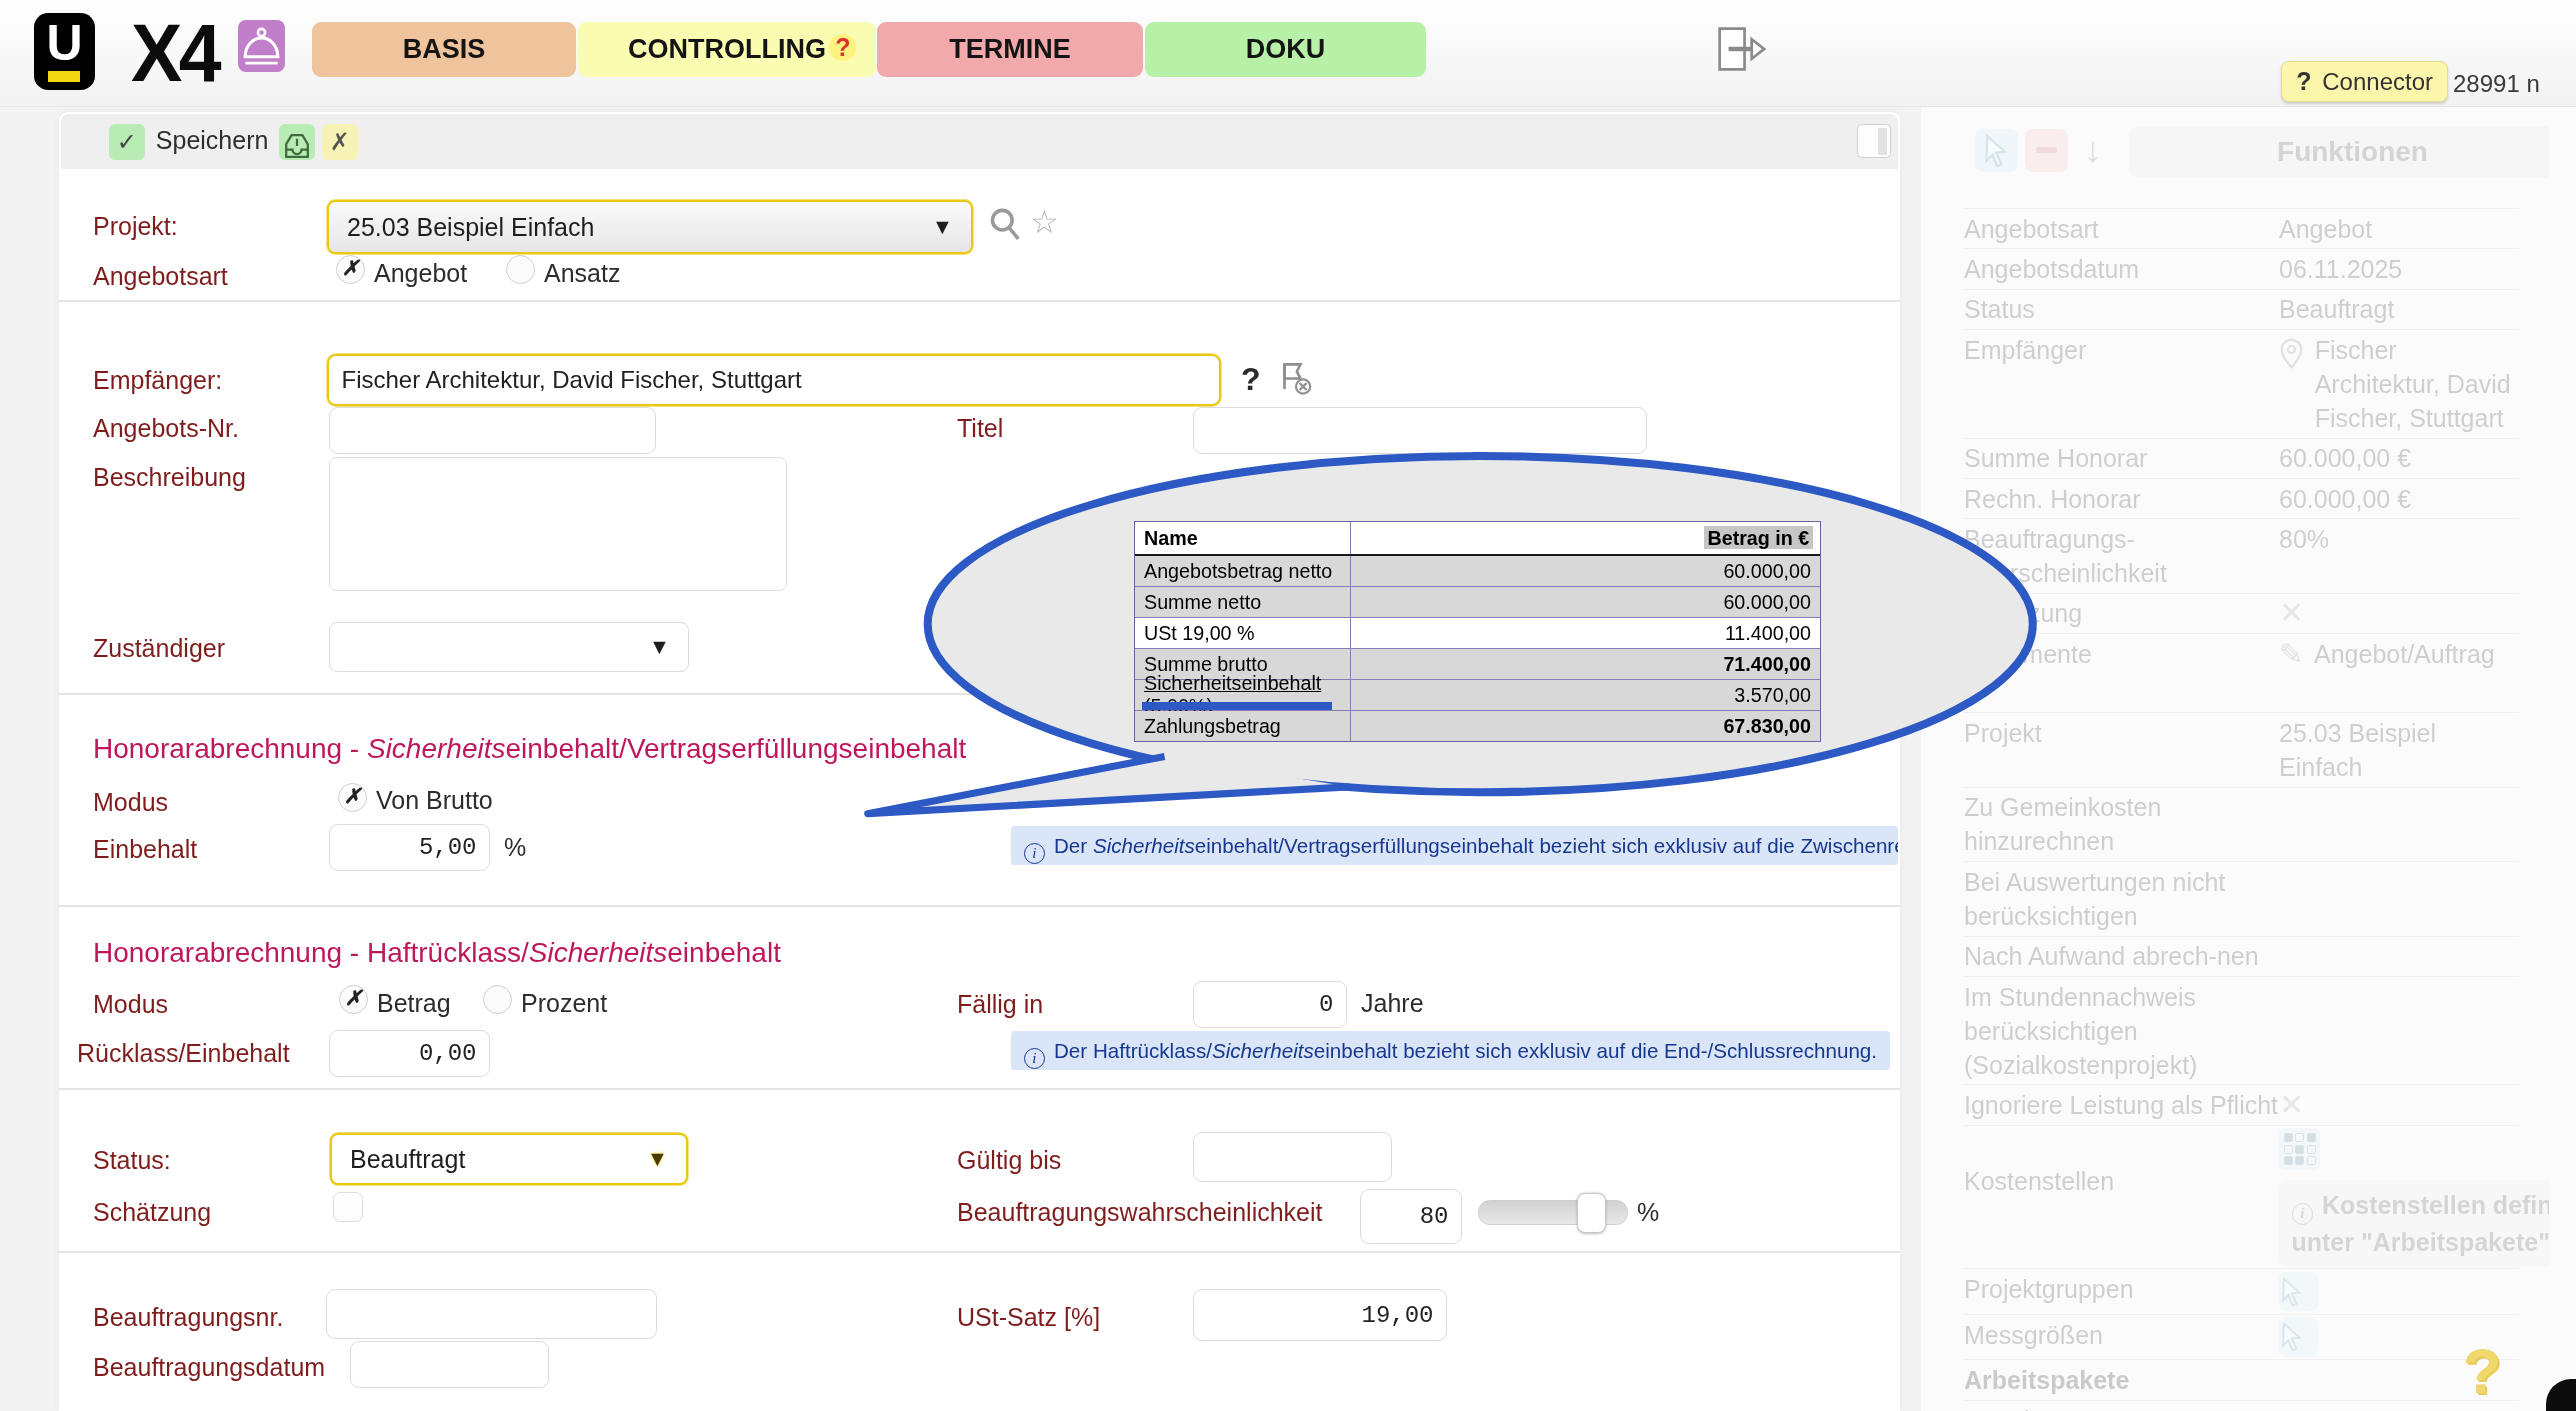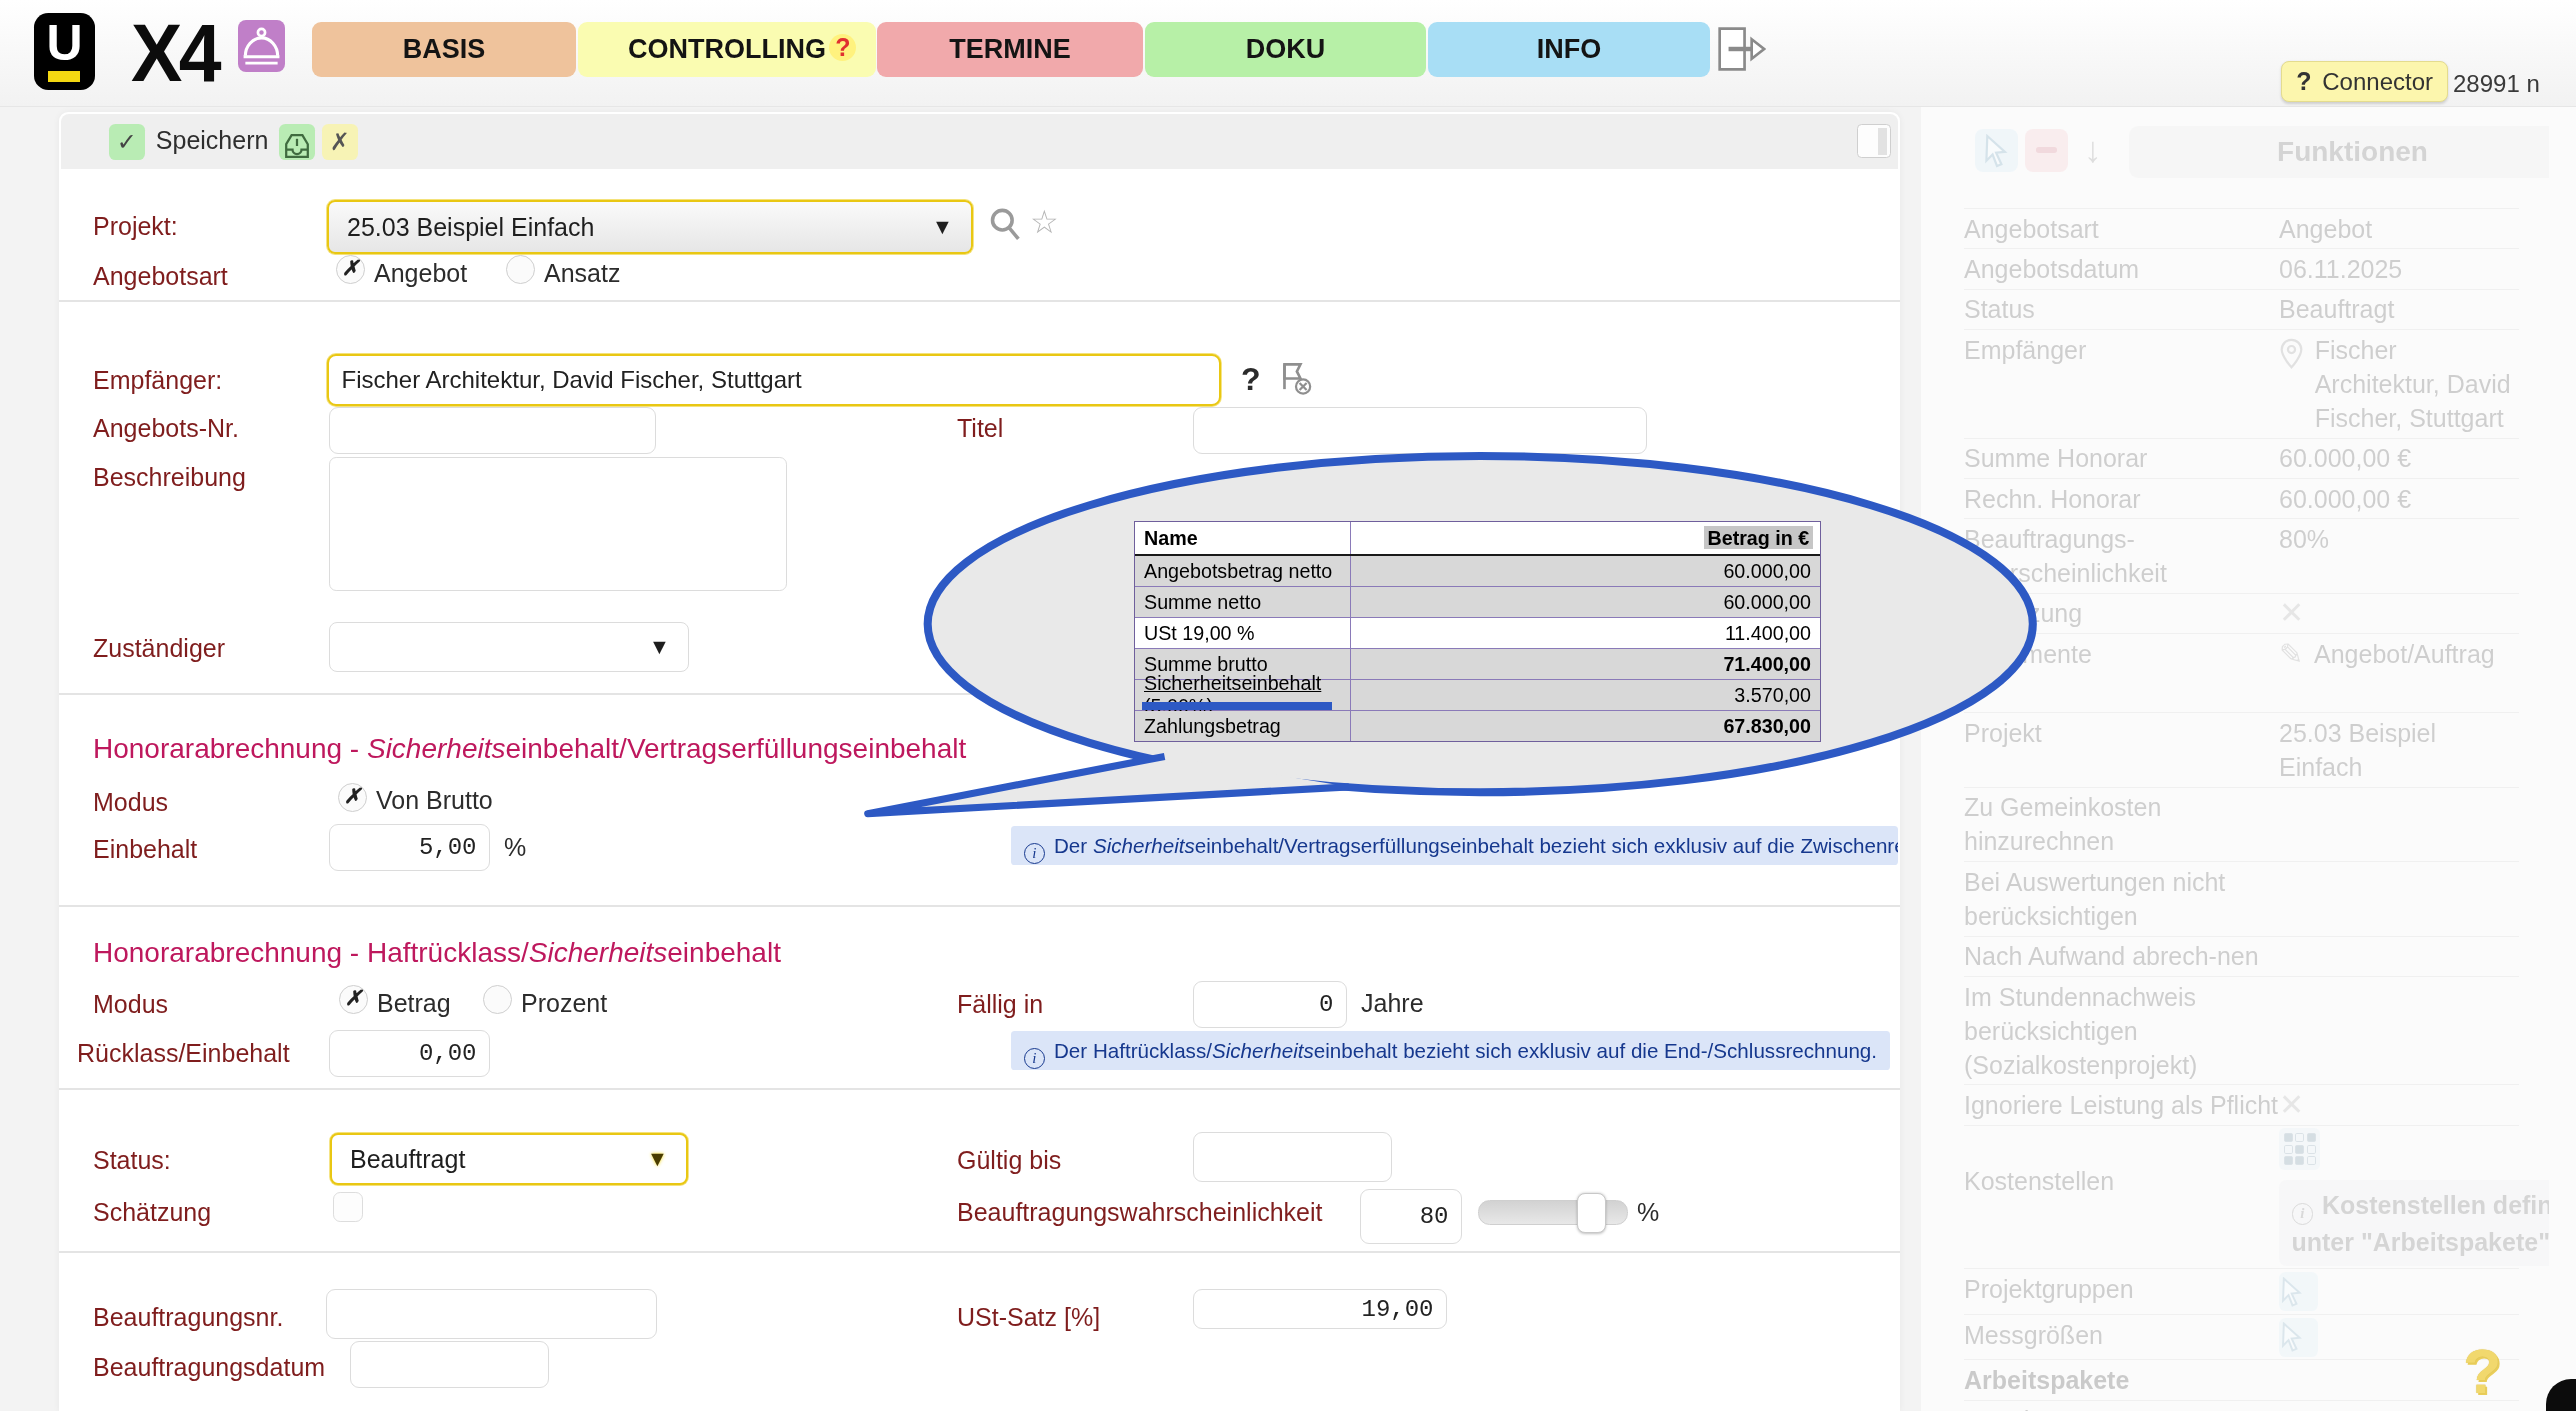--- a/index.html
+++ b/index.html
@@ -117,23 +117,20 @@
   <div class="tab" style="left:578px;width:298px;background:#fafcb1;">
     <span>CONTROLLING</span>
     <span class="tabq">?</span>
   </div>
   <div class="tab" style="left:877px;width:266px;background:#f1a9ab;">
     <span>TERMINE</span>
   </div>
   <div class="tab" style="left:1145px;width:281px;background:#b7f0a7;">
     <span>DOKU</span>
   </div>
-  <div class="tab" style="left:1428px;width:282px;background:#a8def5;">
-    <span>INFO</span>
-  </div>
   <div class="exit-btn">
     <svg width="50" height="48" viewBox="0 0 56 54">
       <path d="M4 4 h28 v46 h-28 z" fill="#fff" stroke="#8a8a8a" stroke-width="3"></path>
       <line x1="14" y1="27" x2="44" y2="27" stroke="#8a8a8a" stroke-width="5"></line>
       <path d="M40 16 L54 27 L40 38 z" fill="#fff" stroke="#8a8a8a" stroke-width="3"></path>
     </svg>
   </div>
 </div>
 
 <div class="conn-pill">
@@ -251,21 +248,21 @@
   <input class="inp num" style="left: 1301px; top: 1077px; width: 102px; height: 55px;" readonly="" value="80">
   <div class="slider" style="left:1419px;top:1088px;width:148px;">
     <div class="handle" style="left:98px;"></div>
   </div>
   <div class="lbl" style="left:1578px;top:1086px;color:#2c2c2c;">%</div>
   <div class="divider" style="top:1139px;"></div>
 
   <div class="lbl" style="left:34px;top:1191px;">Beauftragungsnr.</div>
   <input class="inp" style="left: 267px; top: 1177px; width: 331px; height: 50px;" readonly="" value="">
   <div class="lbl" style="left:898px;top:1191px;">USt-Satz [%]</div>
-  <input class="inp num" style="left: 1134px; top: 1177px; width: 254px; height: 40px;" readonly="" value="19,00">
+  <input class="inp num" style="left: 1134px; top: 1177px; width: 254px; height: 52px;" readonly="" value="19,00">
   <div class="lbl" style="left:34px;top:1241px;">Beauftragungsdatum</div>
   <input class="inp" style="left: 291px; top: 1229px; width: 199px; height: 47px;" readonly="" value="">
 </div>
 
 <div class="bubble-svg">
   <svg width="1216" height="385" viewBox="0 0 1360 430">
     <ellipse cx="725" cy="200" rx="618" ry="188" fill="#e9e9e9" stroke="#2d59c4" stroke-width="9"></ellipse>
     <path d="M 372 348 L 40 412 L 578 382" fill="#e9e9e9" stroke="#2d59c4" stroke-width="8" stroke-linejoin="round"></path>
   </svg>
 </div>

